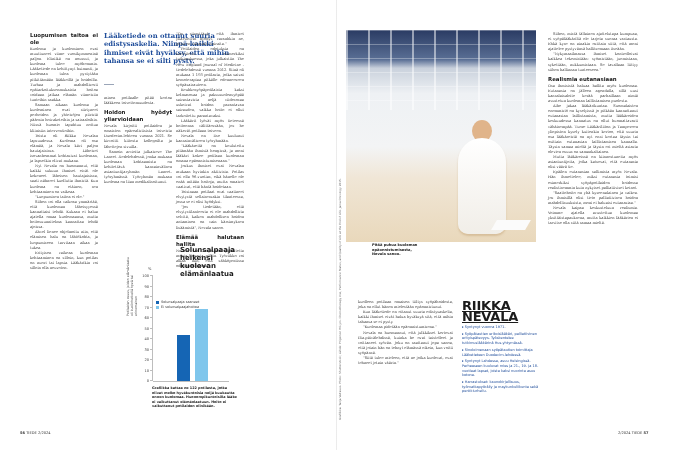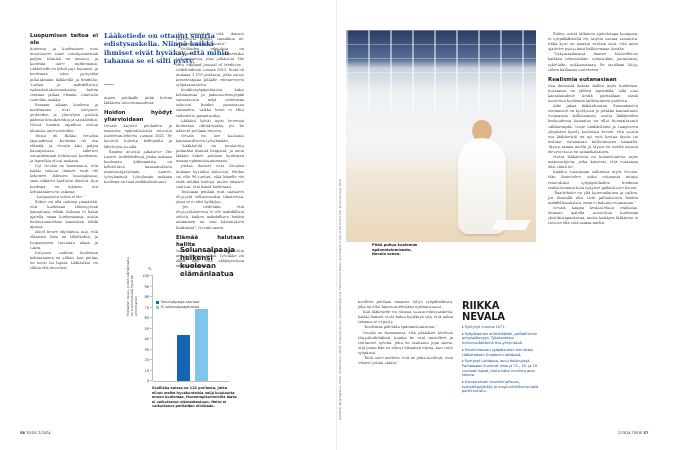--- a/index.html
+++ b/index.html
@@ -30,21 +30,21 @@
   .window-grid { position:absolute; left:0; top:0; width:190px; height:80px;
     background-image:linear-gradient(90deg, rgba(255,255,255,.55) 0 2px, transparent 2px 22px), linear-gradient(180deg, rgba(255,255,255,.35) 0 1px, transparent 1px 14px);
     background-size:22px 80px, 190px 14px; opacity:.9; }
   .figure { position:absolute; left:112px; top:90px; width:48px; height:116px; }
   .fig-head { position:absolute; left:14px; top:0; width:20px; height:22px; border-radius:50%; background:#e0b48a; }
   .fig-body { position:absolute; left:0; top:18px; width:48px; height:96px; border-radius:24px 24px 10px 10px; background:linear-gradient(180deg,#ffffff,#f1eee8); box-shadow:0 2px 2px rgba(180,140,90,.35); }
   .fig-sheet { position:absolute; left:36px; top:100px; width:34px; height:10px; background:#fbfbfb; transform:skewX(-30deg); }
   .photo-caption { position:absolute; left:372px; top:243px; width:50px; font-family:"DejaVu Sans", sans-serif; font-weight:bold; font-size:3.6px; line-height:4.6px; color:#222; }
   .photo-credit { position:absolute; left:338px; top:420px; width:260px; transform:rotate(-90deg); transform-origin:left top; font-family:"DejaVu Sans", sans-serif; font-size:2.8px; color:#666; white-space:nowrap; }
   .profile { position:absolute; left:462px; top:300px; width:80px; }
-  .profile-name { font-family:"DejaVu Sans", sans-serif; font-weight:bold; font-size:10px; line-height:11px; color:#1b1b1b; letter-spacing:-0.2px; }
+  .profile-name { font-family:"DejaVu Sans", sans-serif; font-weight:bold; font-size:13px; line-height:11px; color:#1b1b1b; letter-spacing:-0.2px;text-decoration:underline; }
   .profile ul { list-style:none; margin:3px 0 0 0; padding:0; }
   .profile li { font-family:"DejaVu Sans", sans-serif; font-size:3.5px; line-height:4.7px; color:#1f4d9a; margin-bottom:2px; }
   .profile li .tri { color:#1f4d9a; margin-right:1px; }
   .folio { position:absolute; font-family:"DejaVu Sans", sans-serif; font-size:3.6px; color:#333; }
   .folio b { font-weight:bold; }
 </style>
 </head>
 <body>
 
 <div class="spread">

